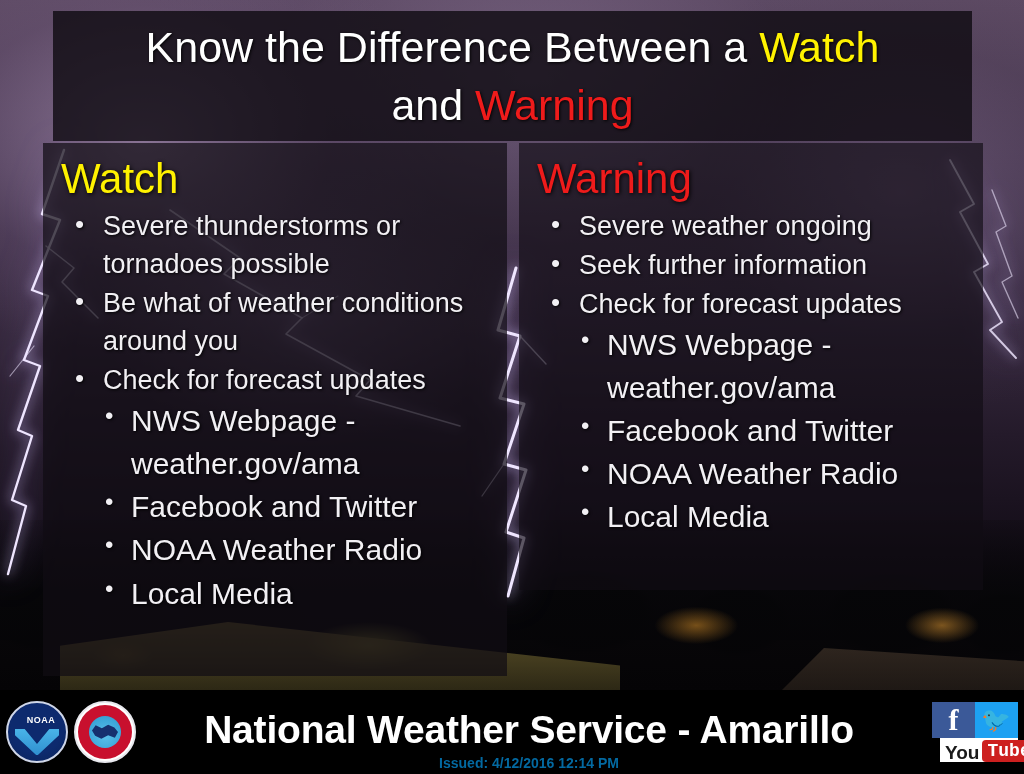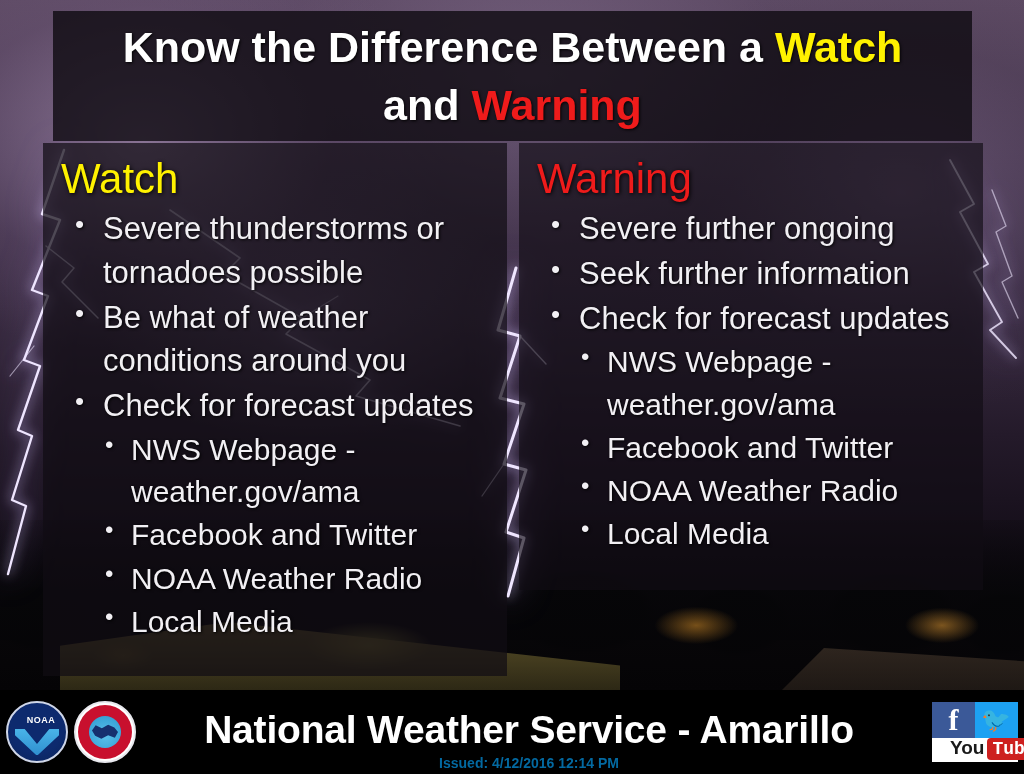--- a/index.html
+++ b/index.html
@@ -92,21 +92,21 @@
     background: rgba(14,10,16,0.80);
     display: flex;
     flex-direction: column;
     align-items: center;
     justify-content: center;
   }
   .title-line {
     font-size: 43px;
     line-height: 1.35;
     color: #ffffff;
-    font-weight: 700;
+    font-weight: 400;
     white-space: nowrap;
     text-shadow: 1px 1px 3px rgba(0,0,0,0.9);
   }
   .kw-watch { color: #fff200; }
   .kw-warning { color: #ef1b1b; }
 
   
   .panel {
     position: absolute;
     box-sizing: border-box;
@@ -139,21 +139,21 @@
     padding: 0 0 0 14px;
   }
   ul.lvl2 {
     list-style: none;
     margin: 0;
     padding: 0 0 0 46px;
   }
   li.bullet {
     position: relative;
     color: #f2f0f4;
-    font-size: 31px;
+    font-size: 27px;
     line-height: 1.41;
     padding-left: 38px;
     margin: 0 0 1px 0;
     text-shadow: 1px 1px 3px rgba(0,0,0,0.95);
   }
   li.bullet::before {
     content: "\2022";
     position: absolute;
     left: 10px;
     top: -1px;
@@ -279,22 +279,23 @@
     line-height: 1;
   }
   #twitter-icon {
     background: #1da1f2;
     display: flex; align-items: center; justify-content: center;
     color: #fff; font-size: 24px; line-height: 1;
   }
   #youtube-icon {
     grid-column: 1 / span 2;
     background: #ffffff;
-    display: flex; align-items: flex-start; justify-content: flex-start;
-    padding-left: 18px;
+    display: flex; align-items: flex-end; justify-content: flex-start;
+    padding-left: 5px;
+    margin-left: 8px;
   }
   #youtube-icon .yt-you {
     color: #1a1a1a;
     font-size: 19px;
     font-weight: bold;
     line-height: 1;
     font-family: "Liberation Sans", sans-serif;
   }
   #youtube-icon .yt-tube {
     background: #cd201f;
@@ -370,21 +371,21 @@
       <li class="bullet sub">NWS Webpage - weather.gov/ama</li>
       <li class="bullet sub">Facebook and Twitter</li>
       <li class="bullet sub">NOAA Weather Radio</li>
       <li class="bullet sub">Local Media</li>
     </ul>
   </div>
 
   <div class="panel" id="warning-panel">
     <div class="panel-heading" id="warning-heading">Warning</div>
     <ul class="lvl1">
-      <li class="bullet">Severe further ongoing</li>
+      <li class="bullet">Severe weather ongoing</li>
       <li class="bullet">Seek further information</li>
       <li class="bullet">Check for forecast updates</li>
     </ul>
     <ul class="lvl2">
       <li class="bullet sub">NWS Webpage - weather.gov/ama</li>
       <li class="bullet sub">Facebook and Twitter</li>
       <li class="bullet sub">NOAA Weather Radio</li>
       <li class="bullet sub">Local Media</li>
     </ul>
   </div>

